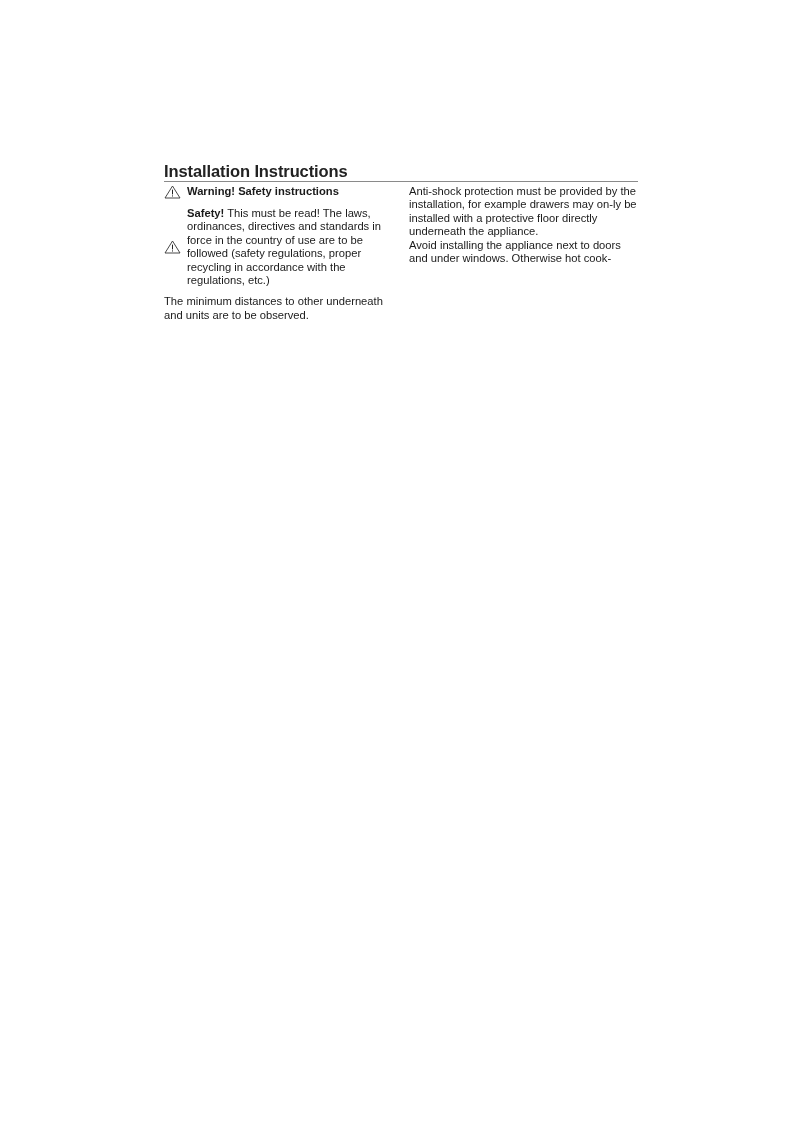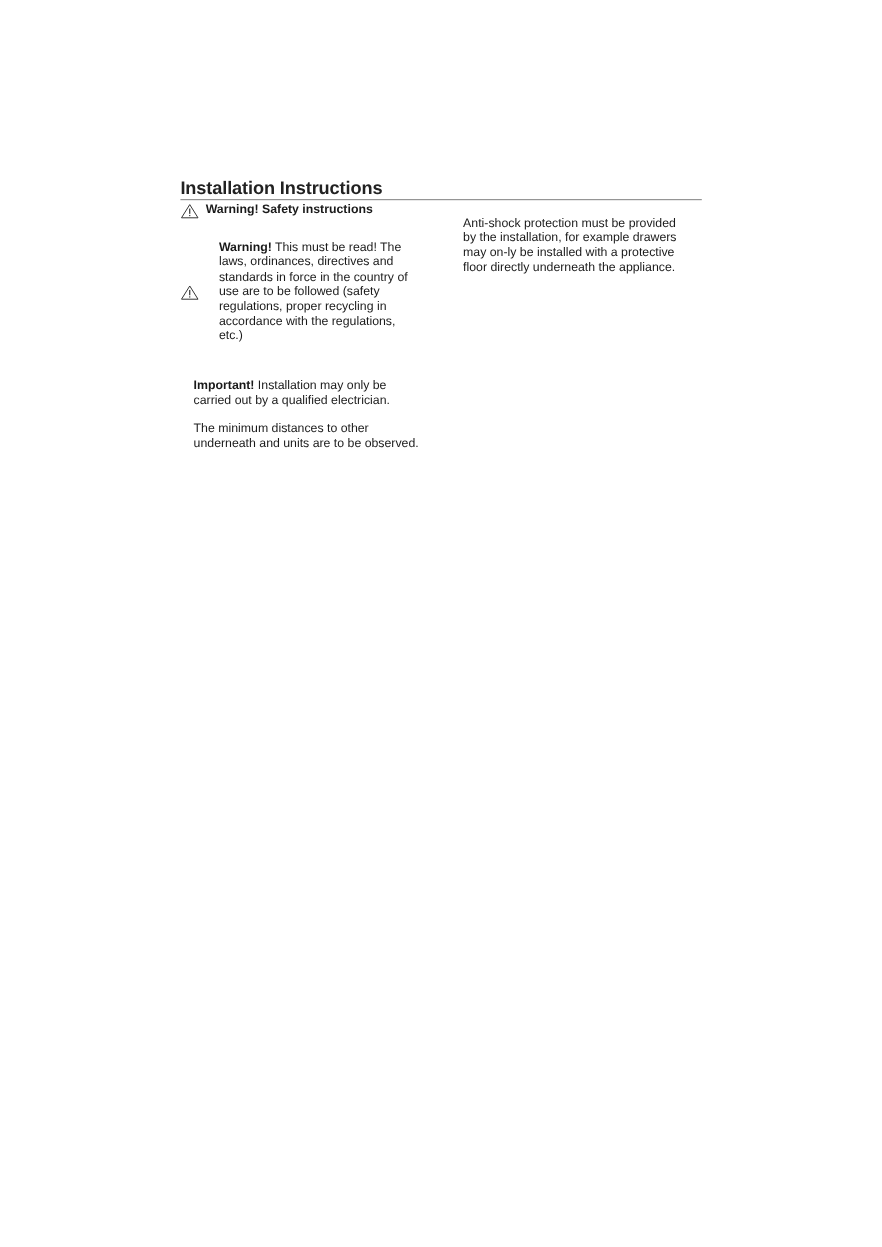--- a/index.html
+++ b/index.html
@@ -11,21 +11,21 @@
             border-top: 1px solid #8a8a8a; }
     .col { position: absolute; top: 185px; font-size: 11.2px; line-height: 13.4px; }
     .col-left { left: 164px; width: 232px; }
     .col-right { left: 409px; width: 232px; }
     .warn { display: flex; align-items: center; }
     .warn-icon { width: 19px; flex: 0 0 19px; height: 14px; margin-top: 0px; margin-right: 4px; }
     .warn-icon svg { display: block; }
     .warn-body { flex: 1; }
     b { font-weight: bold; }
     .gap { height: 8px; }
-    p { margin: 12px; }
+    p { margin: 0; }
   </style>
 </head>
 <body>
 
 <div class="page-title">Installation Instructions</div>
 <div class="rule"></div>
 
 <div class="col col-left">
   <div class="warn">
     <span class="warn-icon">
@@ -39,22 +39,22 @@
   </div>
   <div class="gap"></div>
   <div class="warn">
     <span class="warn-icon">
       <svg width="17" height="14" viewBox="0 0 17 14">
         <path d="M8.5 1 L16 13 L1 13 Z" fill="none" stroke="#333" stroke-width="0.9" stroke-linejoin="round"></path>
         <rect x="8" y="4.6" width="1" height="4.8" fill="#222"></rect>
         <rect x="8" y="10.4" width="1" height="1.1" fill="#222"></rect>
       </svg>
     </span>
-    <p class="warn-body"><b>Warning!</b><span> This must be read! The laws, ordinances, directives and standards in force in the country of use are to be followed (safety regulations, proper recycling in accordance with the regulations, etc.)</span></p>
+    <p class="warn-body"><b>Safety!</b><span> This must be read! The laws, ordinances, directives and standards in force in the country of use are to be followed (safety regulations, proper recycling in accordance with the regulations, etc.)</span></p>
   </div>
   <div class="gap"></div>
-  <p><b>Important!</b><span> Installation may only be carried out by a qualified electrician.</span></p>
   <p>The minimum distances to other underneath and units are to be observed.</p>
 </div>
 
 <div class="col col-right">
   <p>Anti-shock protection must be provided by the installation, for example drawers may on-ly be installed with a protective floor directly underneath the appliance.</p>
+  <p>Avoid installing the appliance next to doors and under windows. Otherwise hot cook-</p>
 </div>
 
 </body></html>

